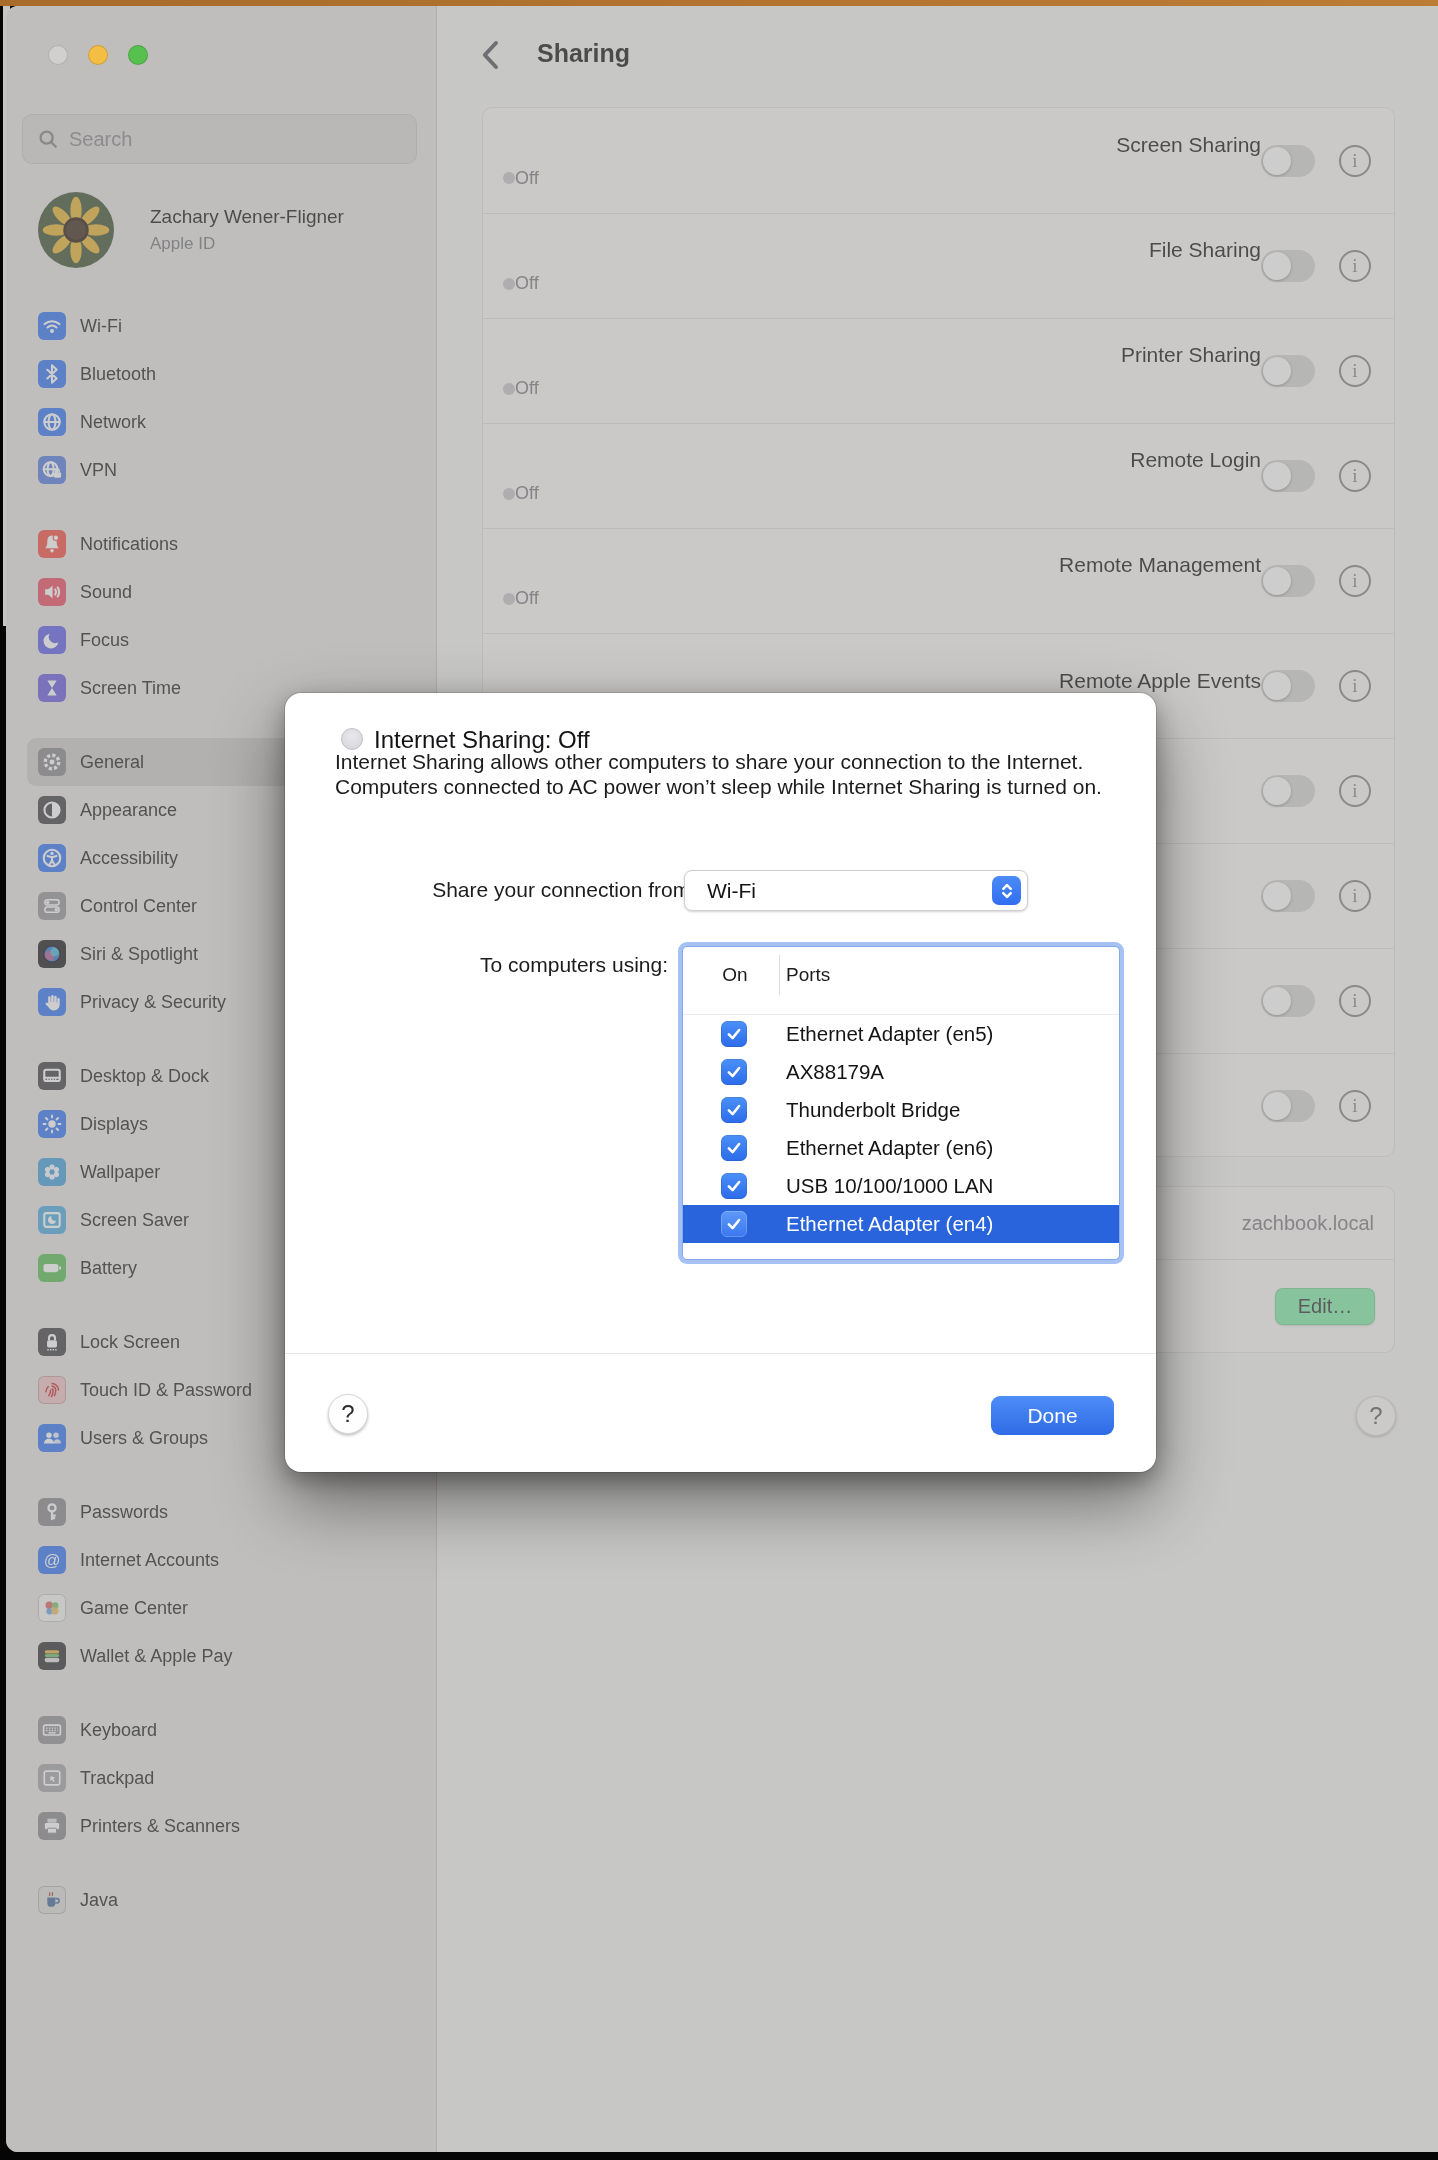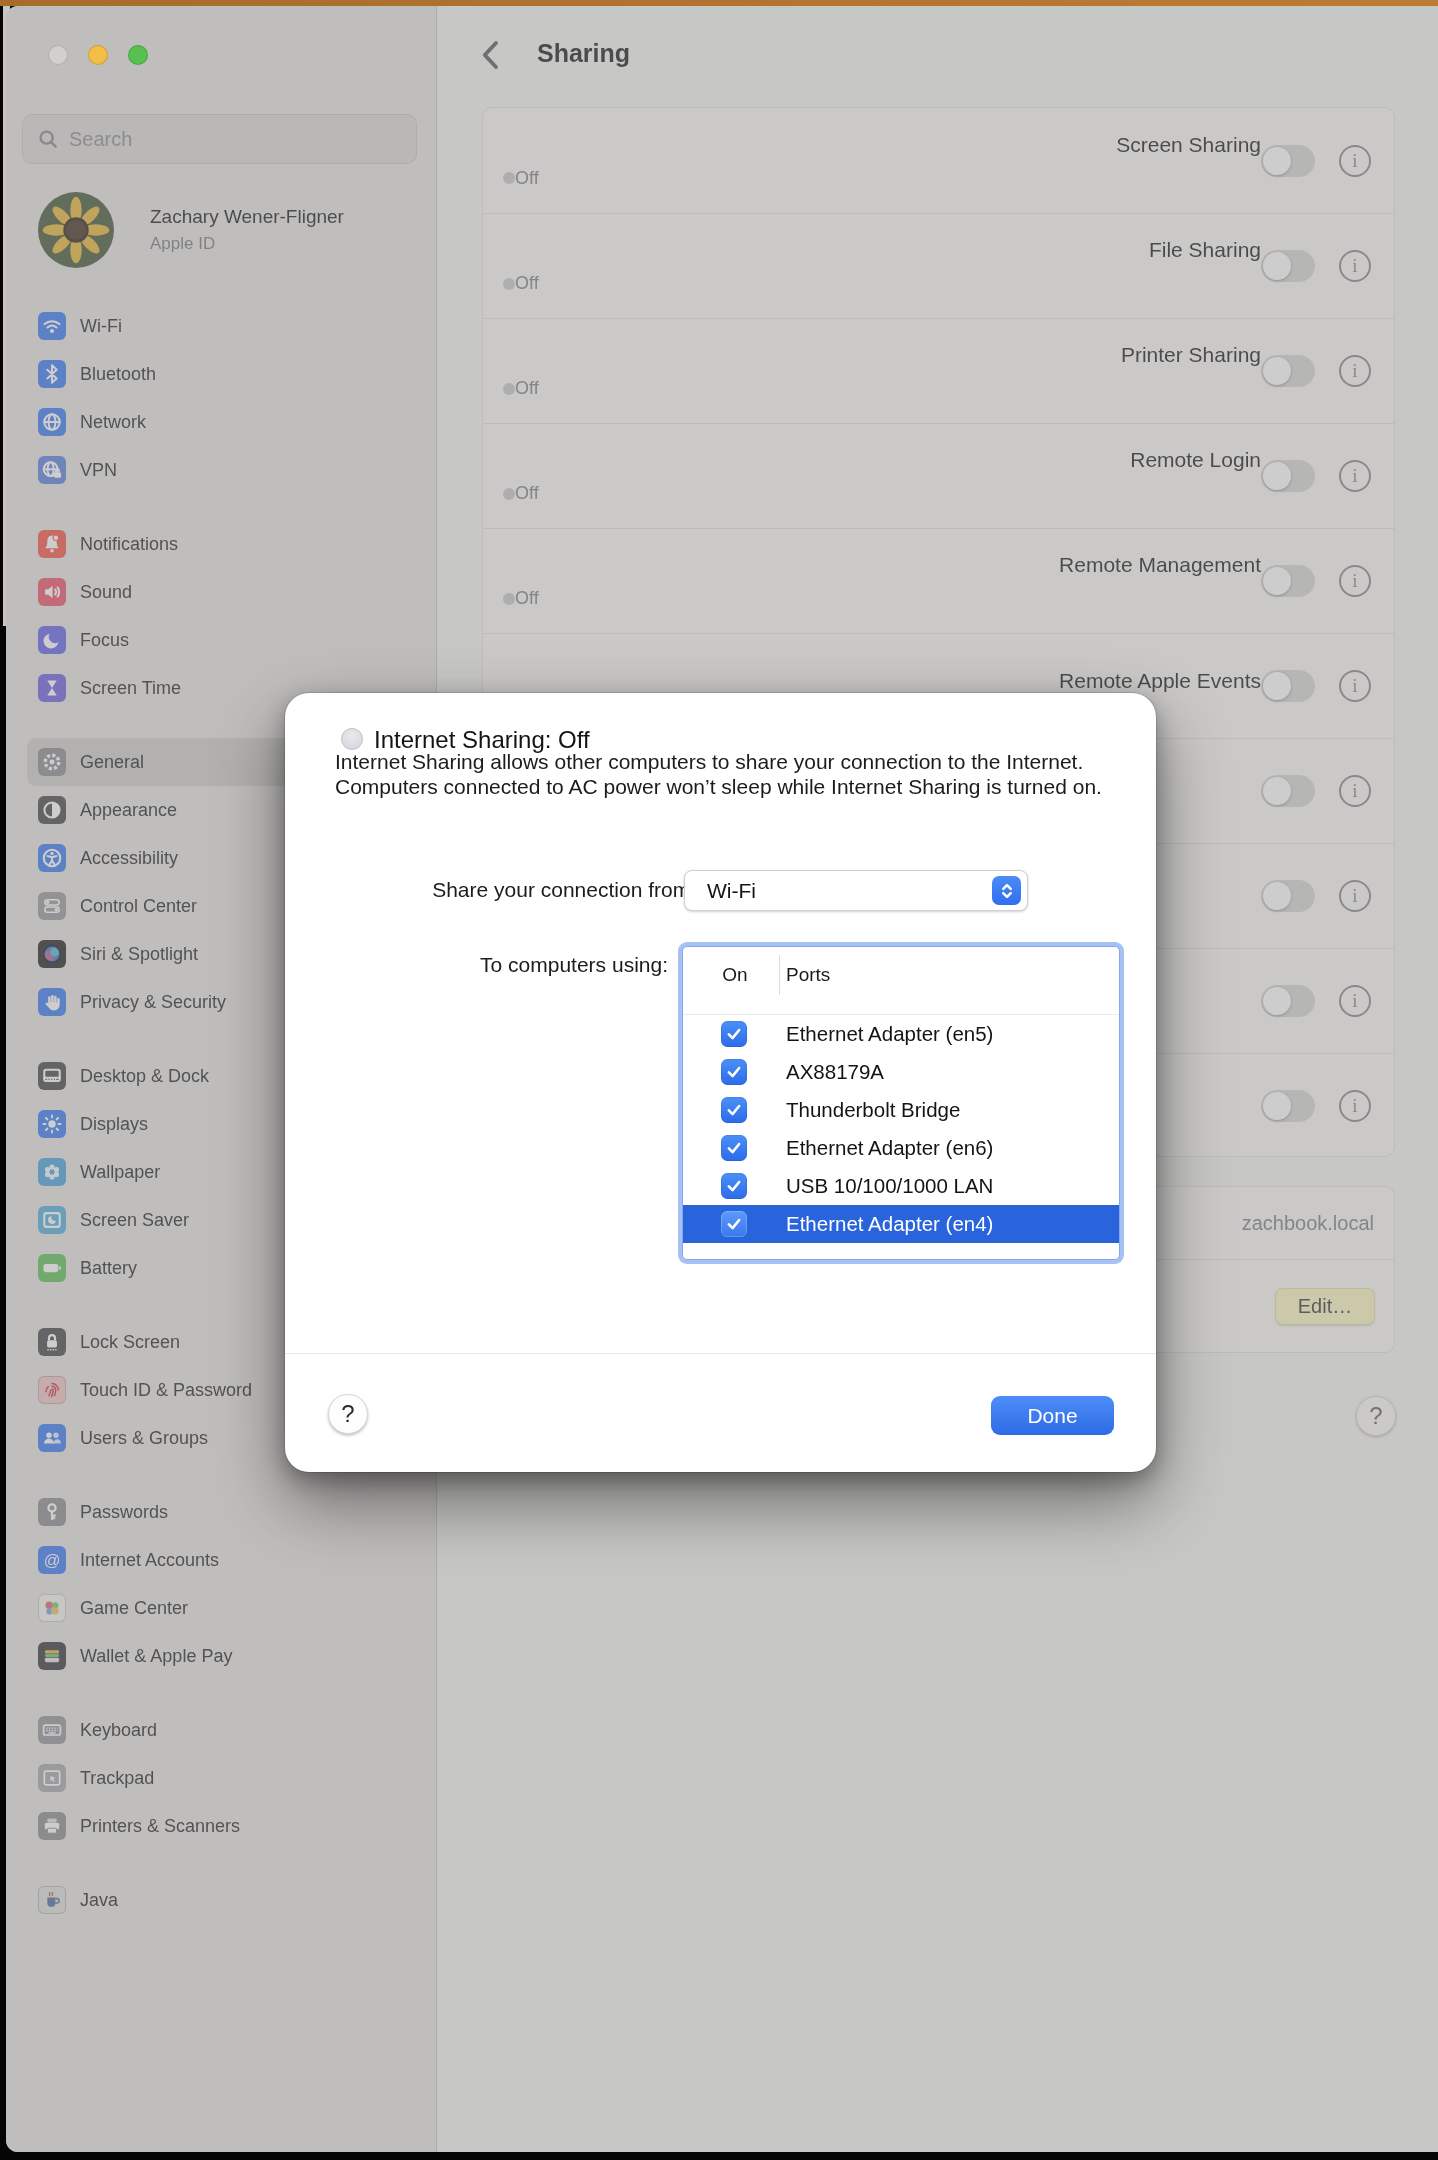--- a/index.html
+++ b/index.html
@@ -47,33 +47,33 @@
   .toggle .knob{position:absolute;left:2px;top:2px;width:28px;height:28px;border-radius:50%;background:#fff;
                 box-shadow:0 1px 3px rgba(0,0,0,.3);}
   .info-btn{width:32px;height:32px;border-radius:50%;border:2px solid #8a8a8e;color:#8a8a8e;flex:0 0 auto;
             display:flex;align-items:center;justify-content:center;
             font-family:"Liberation Serif","DejaVu Serif",serif;font-size:19px;font-style:normal;}
   #hostname-card{left:482px;top:1186px;width:913px;height:167px;}
   .host-row1{height:73px;display:flex;align-items:center;justify-content:flex-end;padding:0 20px;
              border-bottom:1px solid rgba(0,0,0,.09);}
   .host-value{font-size:20px;color:#828187;}
   .host-row2{height:93px;display:flex;align-items:center;justify-content:flex-end;padding:0 19px;}
-  .edit-btn{width:100px;height:37px;border-radius:8px;background:#fef9c3;border:1px solid rgba(0,0,0,.1);
+  .edit-btn{width:100px;height:37px;border-radius:8px;background:#86efac;border:1px solid rgba(0,0,0,.1);
             box-shadow:0 1px 2px rgba(0,0,0,.15);font-size:20px;color:#3c3c3e;
             display:flex;align-items:center;justify-content:center;}
   .main-help{position:absolute;left:1356px;top:1396px;width:40px;height:40px;border-radius:50%;background:#fbfaf8;
              border:1px solid rgba(0,0,0,.12);box-shadow:0 1px 3px rgba(0,0,0,.25);
              display:flex;align-items:center;justify-content:center;font-size:24px;color:#636267;}
 
   
   .lights{position:absolute;left:48px;top:45px;display:flex;gap:20px;z-index:30;}
   .light{width:20px;height:20px;border-radius:50%;border:1px solid rgba(0,0,0,.15);}
 
   
-  .dialog{position:absolute;left:285px;top:693px;width:871px;height:779px;background:#fff;border-radius:24px;z-index:40;
+  .dialog{position:absolute;left:285px;top:693px;width:871px;height:779px;background:#fff;border-radius:16px;z-index:40;
           box-shadow:0 0 0 1px rgba(0,0,0,.12),0 30px 70px rgba(0,0,0,.45),0 8px 22px rgba(0,0,0,.3);padding-left:45px;}
   .dlg-dot{position:absolute;left:56px;top:35px;width:22px;height:22px;border-radius:50%;
            background:radial-gradient(circle at 50% 35%,#e9e8ed,#d4d3d9);border:1px solid #c0bfc5;}
   .dlg-title{position:absolute;left:89px;top:33px;font-size:24px;color:#141416;}
   .dlg-desc{position:absolute;left:50px;top:56px;width:812px;font-size:21px;line-height:25px;color:#1c1c1e;}
   .dlg-label{position:absolute;width:383px;text-align:right;font-size:21px;color:#1c1c1e;}
   #share-label{left:0;top:185px;margin-left:28px;}
   #using-label{left:0;top:260px;}
   .popup{position:absolute;left:399px;top:177px;width:344px;height:41px;background:#fff;border:1px solid #cfcfd3;
          border-radius:8px;box-shadow:0 1px 2.5px rgba(0,0,0,.18);display:flex;align-items:center;padding:0 6px 0 22px;}

